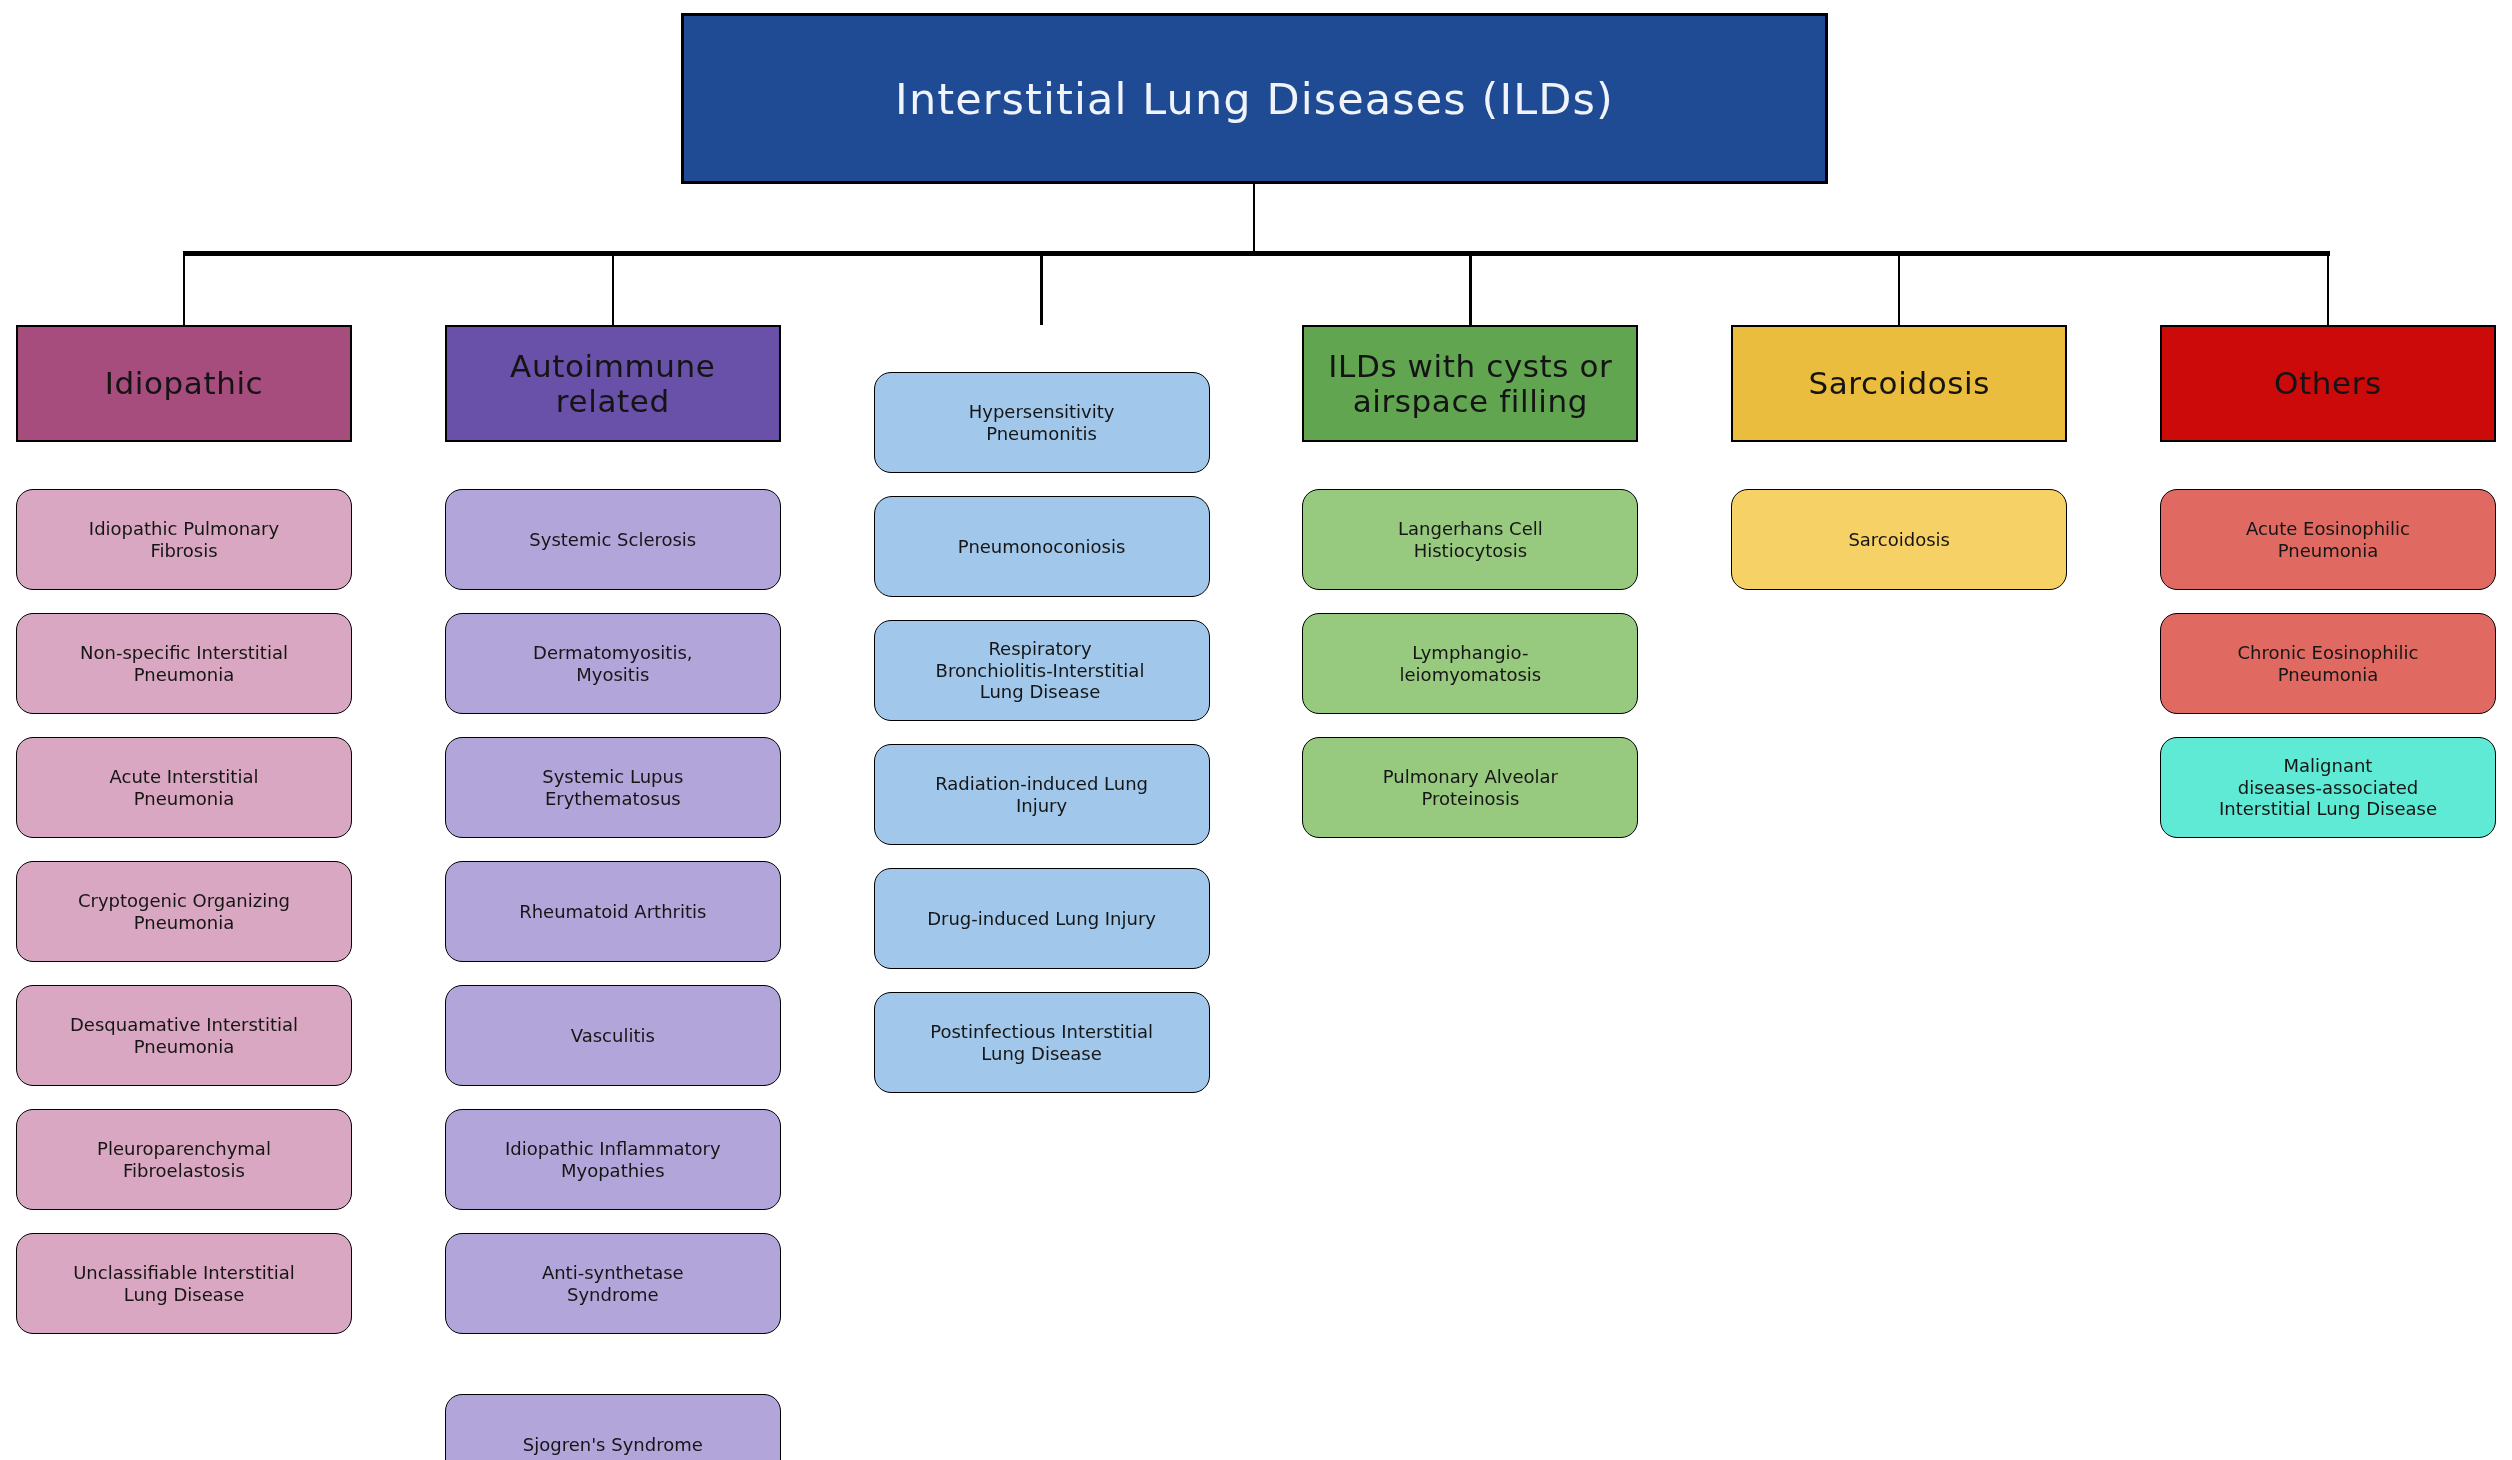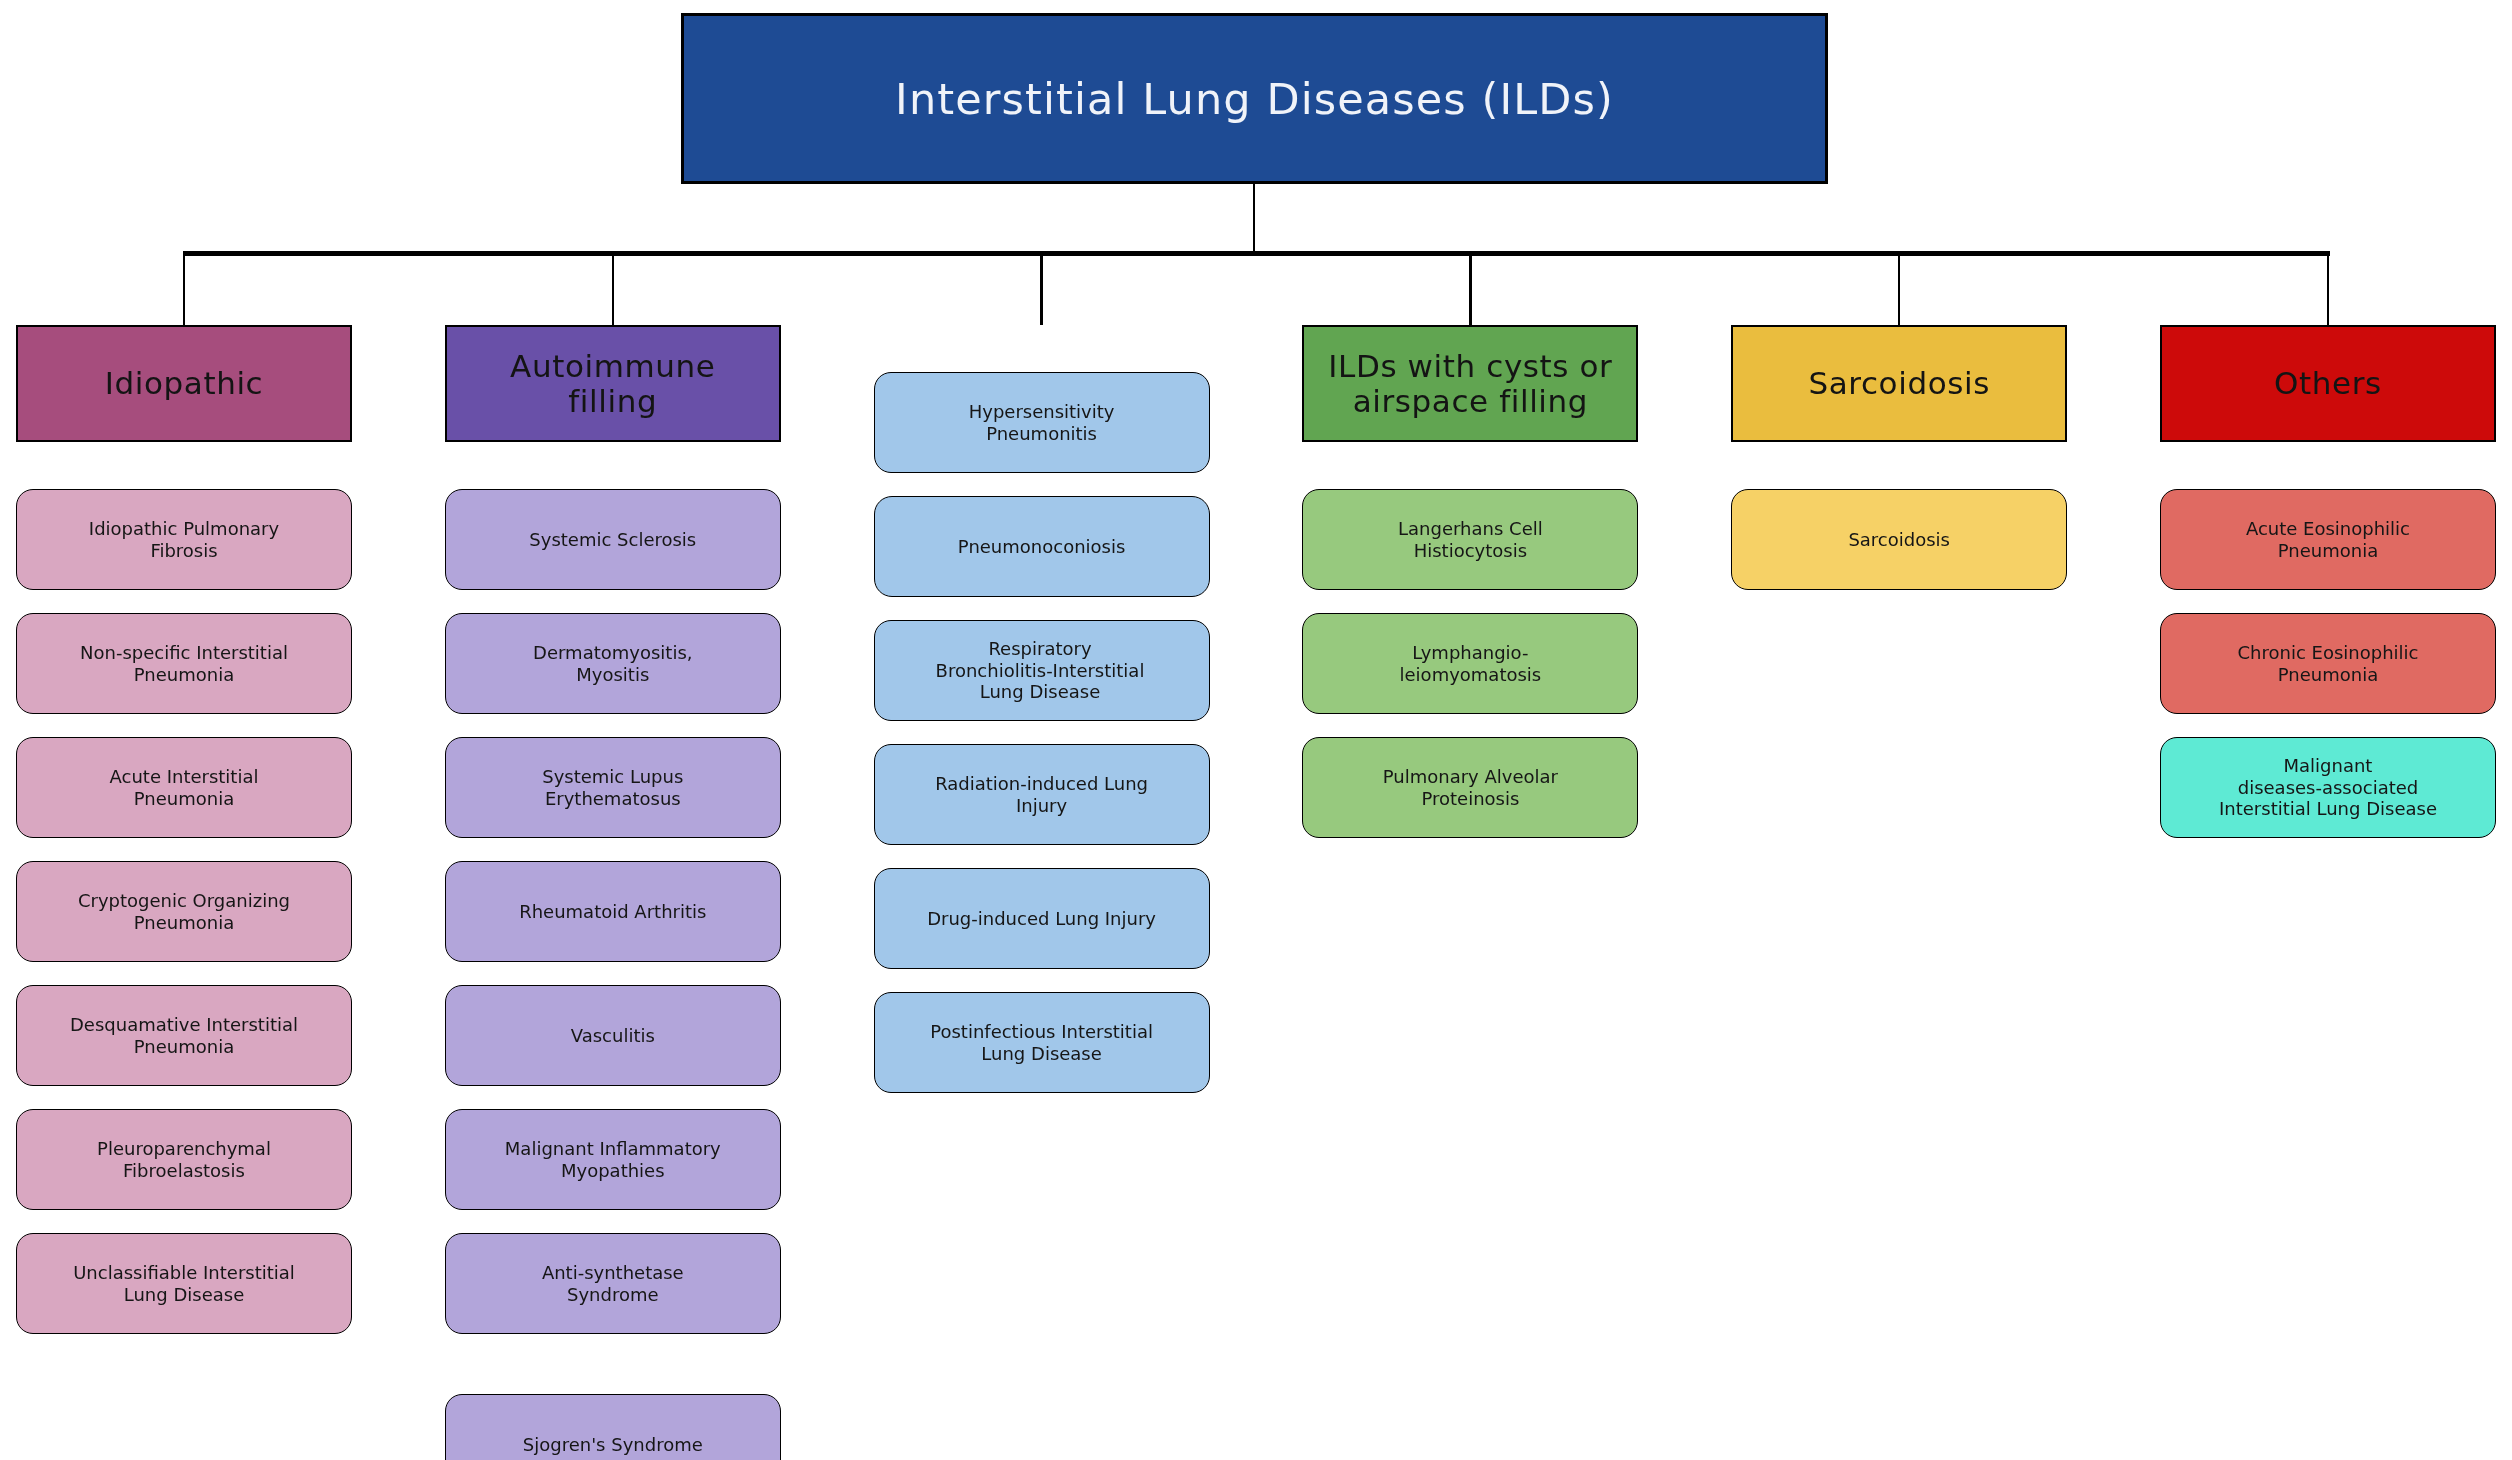--- a/index.html
+++ b/index.html
@@ -139,35 +139,35 @@
 Fibroelastosis</div>
 
   <div class="item" style="background: rgb(217, 167, 193);">Unclassifiable Interstitial
 Lung Disease</div>
 </div>
   </div>
 
   <div class="column">
     <div class="drop" style="background: rgb(0, 0, 0);"></div>
     <div class="header" style="background: rgb(105, 80, 168);">Autoimmune
-filling</div>
+related</div>
     <div class="items">
   <div class="item" style="background: rgb(178, 165, 218);">Systemic Sclerosis</div>
 
   <div class="item" style="background: rgb(178, 165, 218);">Dermatomyositis,
 Myositis</div>
 
   <div class="item" style="background: rgb(178, 165, 218);">Systemic Lupus
 Erythematosus</div>
 
   <div class="item" style="background: rgb(178, 165, 218);">Rheumatoid Arthritis</div>
 
   <div class="item" style="background: rgb(178, 165, 218);">Vasculitis</div>
 
-  <div class="item" style="background: rgb(178, 165, 218);">Malignant Inflammatory
+  <div class="item" style="background: rgb(178, 165, 218);">Idiopathic Inflammatory
 Myopathies</div>
 
   <div class="item" style="background: rgb(178, 165, 218);">Anti-synthetase
 Syndrome</div>
 
   <div class="item" style="background: rgb(178, 165, 218); margin-top: 37px;">Sjogren's Syndrome</div>
 </div>
   </div>
 
   <div class="column">

